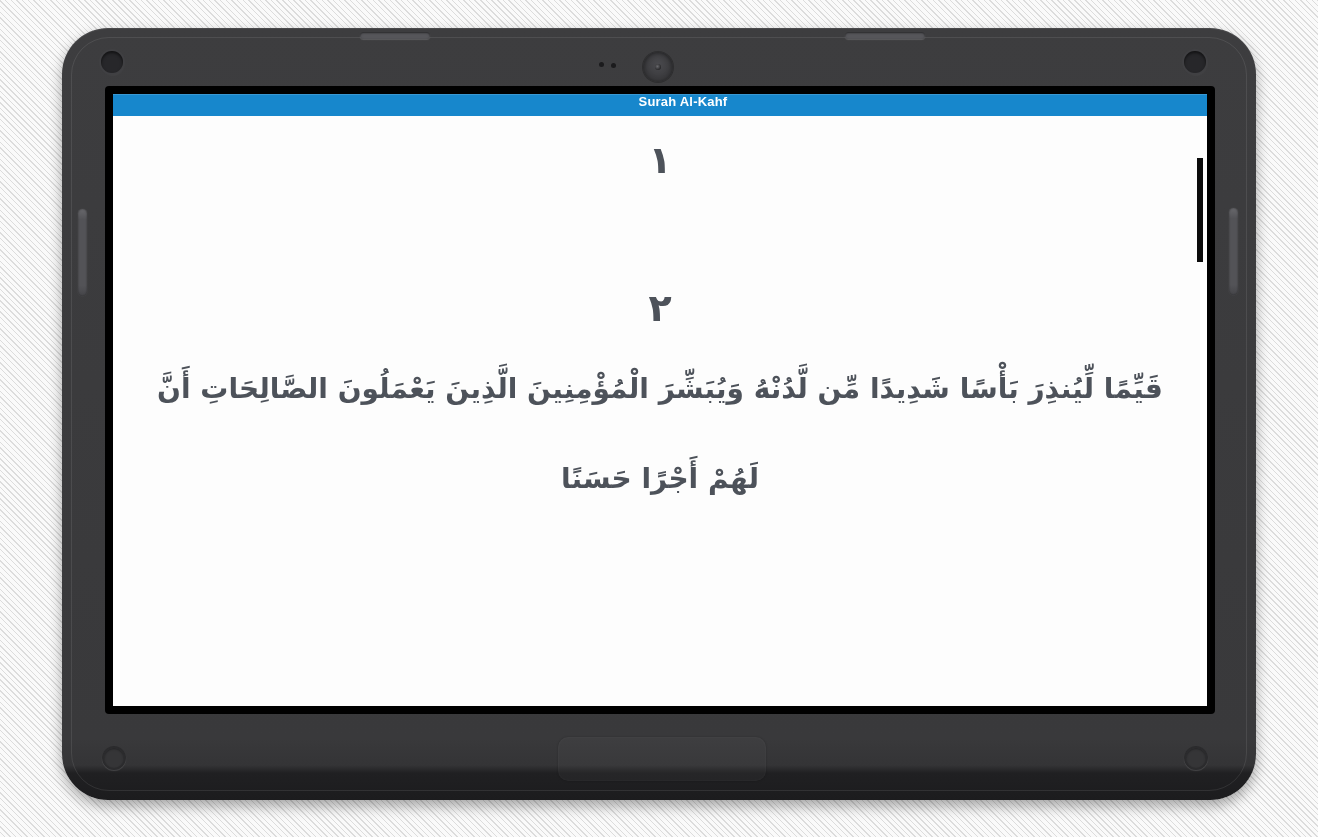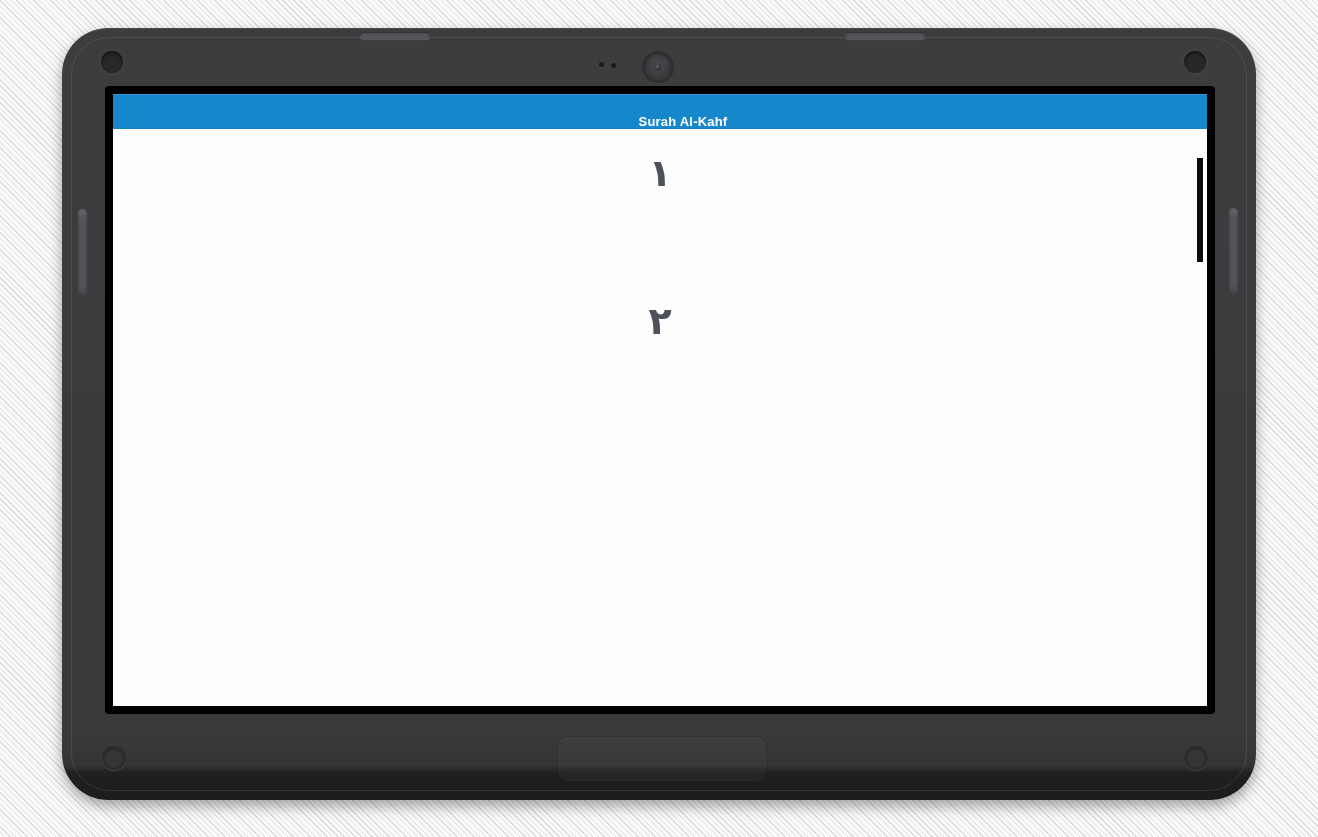--- a/index.html
+++ b/index.html
@@ -122,24 +122,24 @@
     padding: 8px;
     box-sizing: border-box;
   }
   .display {
     position: relative;
     width: 100%; height: 100%;
     background: #fdfdfd;
     overflow: hidden;
   }
   .app-header {
-    height: 35px;
+    height: 22px;
     background: var(--header-bg, #1787cc);
     display: flex;
-    align-items: flex-end;
+    align-items: flex-start;
     justify-content: center;
     box-shadow: inset 0 1px 0 rgba(255,255,255,0.15);
     padding-left: 46px;
   }
   .app-title {
     color: var(--header-text, #ffffff);
     font-size: 13px;
     font-weight: bold;
     letter-spacing: 0.2px;
   }
@@ -200,20 +200,21 @@
         <header class="app-header">
           <span class="app-title">Surah Al-Kahf</span>
         </header>
 
         <div class="content">
           <div class="verse">
             <div class="verse-number">١</div>
           </div>
           <div class="verse">
             <div class="verse-number">٢</div>
+            <div class="verse-text">قَيِّمًا لِّيُنذِرَ بَأْسًا شَدِيدًا مِّن لَّدُنْهُ وَيُبَشِّرَ الْمُؤْمِنِينَ الَّذِينَ يَعْمَلُونَ الصَّالِحَاتِ أَنَّ لَهُمْ أَجْرًا حَسَنًا</div>
           </div>
         </div>
 
         <div class="scrollbar-thumb"></div>
 
       </div>
     </div>
 
   </div>
 </div>

